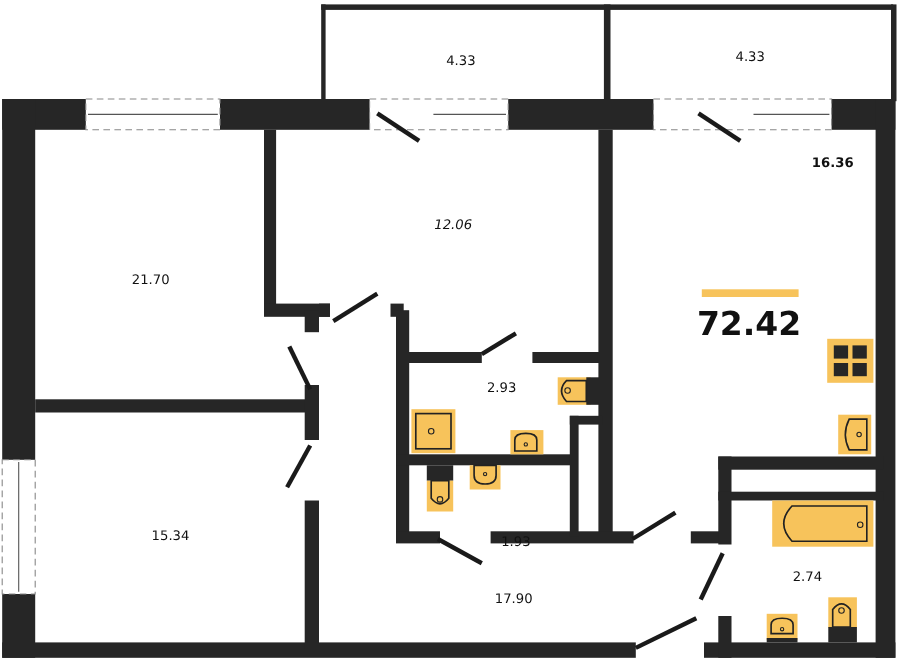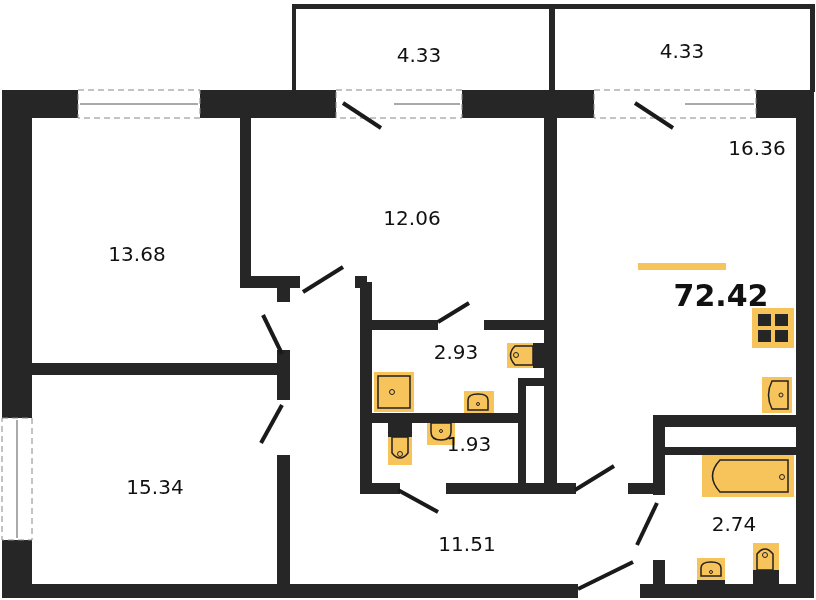--- a/index.html
+++ b/index.html
@@ -1,19 +1,19 @@
 <!DOCTYPE html>
 <html><head>
 <meta charset="utf-8">
 <style>
   html,body{margin:0;padding:0;background:#fff;}
   body{width:816px;height:600px;position:relative;overflow:hidden;font-family:"Liberation Sans",sans-serif;}
   #plan{position:absolute;left:0;top:0;}
-  .lbl{position:absolute;font-family:"DejaVu Sans",sans-serif;font-size:20px;color:#111;transform:translate(-50%,-50%);white-space:nowrap;}
-  .total{position:absolute;font-family:"DejaVu Sans",sans-serif;font-weight:bold;font-size:30px;color:#111;transform:translate(-50%,-50%);margin-left:40px;}
+  .lbl{position:absolute;font-family:"DejaVu Sans",sans-serif;font-size:12px;color:#111;transform:translate(-50%,-50%);white-space:nowrap;}
+  .total{position:absolute;font-family:"DejaVu Sans",sans-serif;font-weight:bold;font-size:30px;color:#111;transform:translate(-50%,-50%);}
   .total-bar{position:absolute;height:7px;}
 </style>
 </head>
 <body>
 
 <svg id="plan" width="816" height="600" viewBox="0 0 816 600">
   <g fill="#262626">
 
     <rect x="292" y="4" width="4" height="88"></rect>
     <rect x="292" y="4" width="520" height="5"></rect>
@@ -145,20 +145,20 @@
       <rect x="753" y="570" width="26" height="14" fill="#262626"></rect>
     </g>
   </g>
 </svg>
 
 <div class="total-bar" style="left:638px;top:263px;width:88px;background:#f7c35b;"></div>
 <div class="total" style="left:681px;top:295px;">72.42</div>
 
 <div class="lbl" style="left:419px;top:55px;">4.33</div>
 <div class="lbl" style="left:682px;top:51px;">4.33</div>
-<div class="lbl" style="left:757px;top:148px;">16.36</div>
-<div class="lbl" style="left:137px;top:254px;">13.68</div>
-<div class="lbl" style="left:412px;top:218px;">12.06</div>
+<div class="lbl" style="left:757px;top:148px;font-weight:bold;">16.36</div>
+<div class="lbl" style="left:137px;top:254px;">21.70</div>
+<div class="lbl" style="left:412px;top:204px;font-style:italic;">12.06</div>
 <div class="lbl" style="left:456px;top:352px;">2.93</div>
-<div class="lbl" style="left:469px;top:444px;">1.93</div>
+<div class="lbl" style="left:469px;top:492px;">1.93</div>
 <div class="lbl" style="left:155px;top:487px;">15.34</div>
-<div class="lbl" style="left:467px;top:544px;">11.51</div>
+<div class="lbl" style="left:467px;top:544px;">17.90</div>
 <div class="lbl" style="left:734px;top:524px;">2.74</div>
 
 </body></html>

